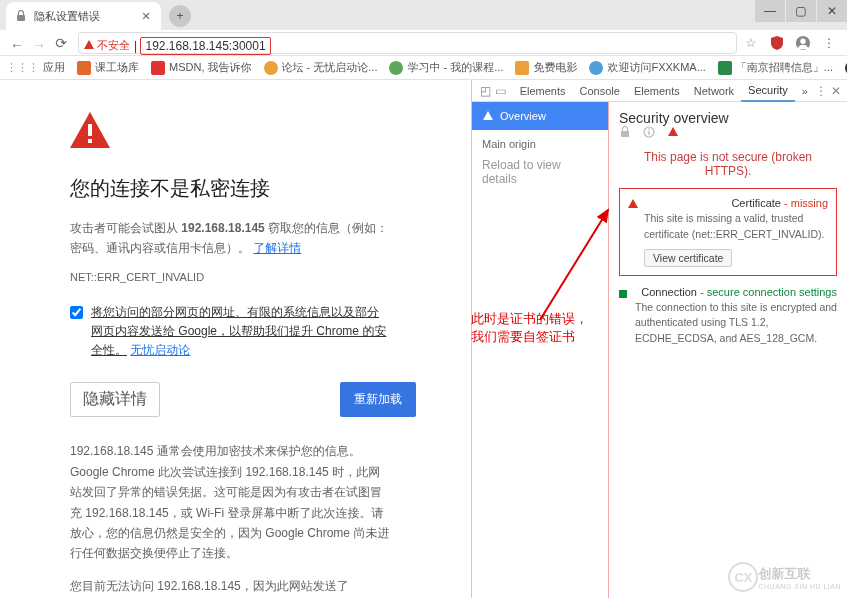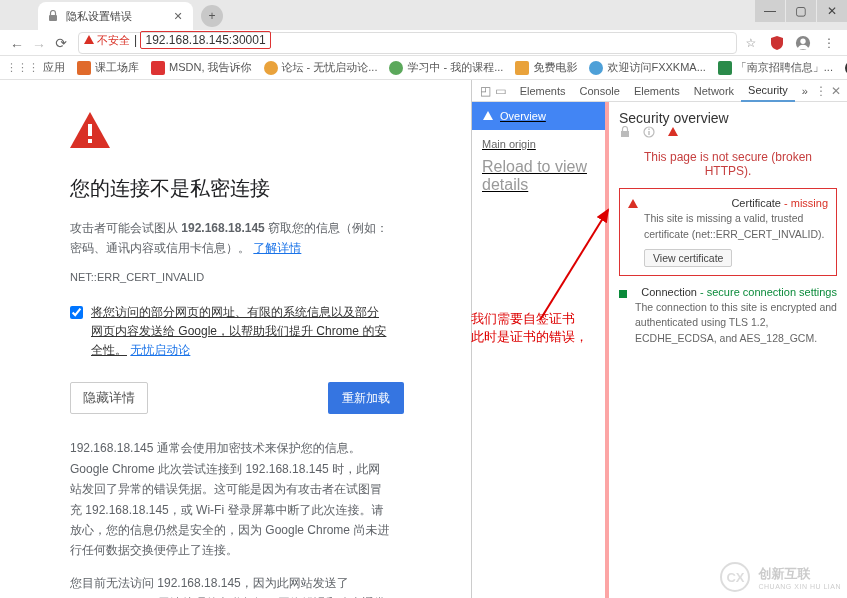--- a/index.html
+++ b/index.html
@@ -1,31 +1,31 @@
 <!DOCTYPE html>
 <html><head>
 <meta charset="utf-8">
 <style>
 * { margin: 0; padding: 0; box-sizing: border-box; font-family: "Microsoft YaHei", Arial, sans-serif; }
 body { width: 847px; height: 598px; background: #fff; overflow: hidden; font-size: 12px; position: relative; }
 
 
-.titlebar { height: 30px; background: #e8e8e8; display: flex; align-items: flex-end; position: relative; padding-left: 32px; }
+.titlebar { height: 30px; background: #e8e8e8; display: flex; align-items: flex-end; position: relative; }
 .tab { height: 28px; background: #fff; border-radius: 8px 8px 0 0; display: flex; align-items: center; padding: 0 8px; margin-left: 6px; min-width: 155px; font-size: 11px; color: #444; }
 .tab .favlock { width: 14px; height: 14px; margin-right: 6px; display: inline-flex; align-items: center; justify-content: center; }
 .tab .title { flex: 1; overflow: hidden; white-space: nowrap; }
 .tab .tabclose { width: 14px; height: 14px; border-radius: 50%; display: flex; align-items: center; justify-content: center; color: #666; cursor: pointer; }
 .newtab { width: 22px; height: 22px; border-radius: 50%; background: #c8c8c8; margin-left: 8px; display: flex; align-items: center; justify-content: center; color: #555; margin-bottom: 3px; }
 .winctrls { position: absolute; right: 0; top: 0; display: flex; }
 .winbtn { width: 30px; height: 22px; background: #d0d0d0; display: flex; align-items: center; justify-content: center; margin-left: 1px; color: #444; font-size: 12px; cursor:pointer; }
 
 
 .navbar { height: 26px; background: #fff; border-bottom: 1px solid #e2e2e2; display: flex; align-items: center; padding: 0 6px; }
 .navbtn { width: 22px; height: 22px; display: flex; align-items: center; justify-content: center; color: #666; font-size: 14px; cursor: pointer; }
-.urlbox { flex: 1; height: 22px; margin: 0 6px; border: 1px solid #ddd; border-radius: 4px; display: flex; align-items: flex-start; padding: 0 4px; position: relative; }
+.urlbox { flex: 1; height: 22px; margin: 0 6px; border: 1px solid #ddd; border-radius: 4px; display: flex; align-items: flex-end; padding: 0 4px; position: relative; }
 .urlbox .warn { color: #d93025; font-size: 11px; margin-right: 4px; display: flex; align-items: center; }
 .urlbox .urlreg { font-size: 12px; color: #333; }
 .urlbox .urlhl { border: 1.5px solid #d33; padding: 1px 4px; border-radius: 2px; }
 .right-icons { display:flex; align-items:center; gap:10px; padding-right:4px; }
 .icon { width:16px; height:16px; display:inline-flex; align-items:center; justify-content:center; }
 
 
 .bookbar { height: 24px; border-bottom: 1px solid #e2e2e2; display: flex; align-items: center; padding: 0 6px; font-size: 11px; color: #555; }
 .bk { display: flex; align-items: center; margin-right: 12px; white-space: nowrap; cursor:pointer; }
 .bk .bi { width:14px; height:14px; margin-right:4px; border-radius:2px; }
@@ -34,55 +34,55 @@
 .content { position: absolute; top: 80px; left: 0; right: 0; bottom: 0; display: flex; }
 .page { flex: 1; padding: 32px 0 0 70px; color: #333; overflow:hidden; }
 .page .warnbig { width: 40px; height: 36px; margin-bottom: 24px; }
 .page h1 { font-size: 20px; font-weight: 400; color: #202124; margin-bottom: 16px; }
 .page p { font-size: 12px; color: #5f6368; line-height: 1.7; max-width: 320px; margin-bottom: 12px; }
 .page .link { color: #1a73e8; text-decoration: underline; cursor:pointer; }
 .page .errcode { font-size: 11px; color: #5f6368; margin-bottom: 20px; }
 .page .checkrow { display:flex; align-items:flex-start; gap:8px; font-size:12px; color:#333; max-width:320px; line-height:1.6; margin-bottom:22px; }
 .page .checkrow input { margin-top:3px; }
 .page .btnrow { display:flex; gap:180px; margin-bottom: 24px; }
-.page .btn-outline { border:1px solid #ccc; background:#fff; color:#555; padding:6px 12px; font-size:13px; border-radius:2px; cursor:pointer; }
+.page .btn-outline { border:1px solid #ccc; background:#fff; color:#555; padding:6px 12px; font-size:16px; border-radius:2px; cursor:pointer; }
 .page .btn-primary { background:#3575e1; color:#fff; border:none; padding:7px 14px; font-size:12px; border-radius:2px; cursor:pointer; }
 
 
 .annot { position:absolute; left:471px; top:310px; color:#d00; font-size:13px; font-weight:500; line-height:1.4; }
 .arrow-svg { position:absolute; left:520px; top:200px; pointer-events:none; }
 
 
 .devtools { width: 376px; border-left: 1px solid #ccc; height: 100%; background: #fff; display:flex; flex-direction:column; position:relative; }
 .dt-top { height: 22px; display:flex; align-items:center; border-bottom:1px solid #ddd; padding:0 4px; }
 .dt-tb { padding: 0 7px; height:22px; display:flex; align-items:center; font-size:11px; color:#555; cursor:pointer; }
 .dt-tb.active { border-bottom:2px solid #5b9bd5; color:#333; }
 .dt-body { flex:1; display:flex; }
-.dt-side { width: 137px; border-right:4px solid #fca5a5;text-decoration:underline; }
+.dt-side { width: 137px; border-right:1px solid #fca5a5; }
 .dt-ov { height:28px; background:#4285f4; color:#fff; display:flex; align-items:center; padding:0 10px; font-size:11px; gap:6px; }
 .dt-side-txt { padding: 8px 10px; font-size:11px; color:#666; }
-.dt-side-sub { padding: 0 10px 8px; font-size:16px; color:#999; }
+.dt-side-sub { padding: 0 10px 8px; font-size:12px; color:#999; }
 .dt-main { flex:1; padding: 8px 10px; }
 .dt-title { font-size:14px; color:#333; }
 .dt-iconrow { display:flex; gap:12px; margin-bottom:12px; }
 .dt-iconsmall { width:12px; height:12px; }
 .dt-insecure { color:#c63f3f; font-size:12px; margin-bottom:10px; text-align:center; }
 .dt-card { border:1.5px solid #d33; padding:8px; margin-bottom:10px; position:relative; }
 .dt-row { display:flex; align-items:flex-start; gap:8px; margin-bottom:2px;justify-content:space-between; }
 .dt-tri { width:0; height:0; border-left:5px solid transparent; border-right:5px solid transparent; border-bottom:9px solid #d93025; margin-top:2px; flex-shrink:0; }
 .dt-sq-green { width:8px; height:8px; background:#0a8a3a; margin-top:4px; flex-shrink:0; }
 .dt-label { font-size:11px; color:#333; }
 .dt-status-red { color:#d93025; }
 .dt-status-green { color:#0a8a3a; }
 .dt-desc { font-size:10.5px; color:#666; line-height:1.5; margin-left:16px; margin-bottom:6px; }
 .dt-viewcert { border:1px solid #ccc; background:#f7f7f7; color:#444; font-size:10.5px; padding:2px 8px; margin-left:16px; cursor:pointer; border-radius:2px; }
 .dt-section { margin-bottom:12px; }
 
 
-.watermark { position:absolute; right:6px; bottom:6px; opacity:0.5; display:flex; align-items:center; gap:8px; color:#999; font-size:11px; }
+.watermark { position:absolute; right:6px; bottom:6px; opacity:0.5; display:flex; align-items:center; gap:0; color:#999; font-size:11px; }
 .wm-circle { width:30px; height:30px; border:2px solid #bbb; border-radius:50%; display:flex; align-items:center; justify-content:center; font-weight:bold; color:#bbb; font-size:13px; }
 </style>
 </head>
 <body>
 
 <div class="titlebar">
   <div class="tab">
     <span class="favlock">
       <svg width="12" height="12" viewBox="0 0 12 12">
           <rect x="2" y="5" width="8" height="6" rx="1" fill="#888"></rect>
@@ -265,22 +265,22 @@
 
 <svg class="arrow-svg" width="100" height="140">
   <defs>
       <marker id="ah" markerWidth="8" markerHeight="8" refX="6" refY="3" orient="auto">
         <polygon points="0,0 7,3 0,6" fill="#d00"></polygon>
       </marker>
     </defs>
   <line x1="20" y1="120" x2="88" y2="10" stroke="#d00" stroke-width="2" marker-end="url(#ah)"></line>
 </svg>
 <div class="annot">
+  <div>此时是证书的错误，</div>
   <div>我们需要自签证书</div>
-  <div>此时是证书的错误，</div>
 </div>
 
 <div class="watermark">
   <div class="wm-circle">CX</div>
   <div>
     <div style="font-size:13px;font-weight:bold">创新互联</div>
     <div style="font-size:7px;letter-spacing:0.5px">CHUANG XIN HU LIAN</div>
   </div>
 </div>
 

